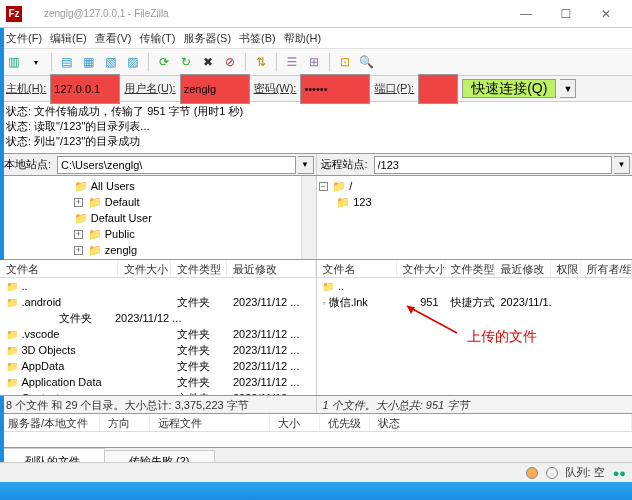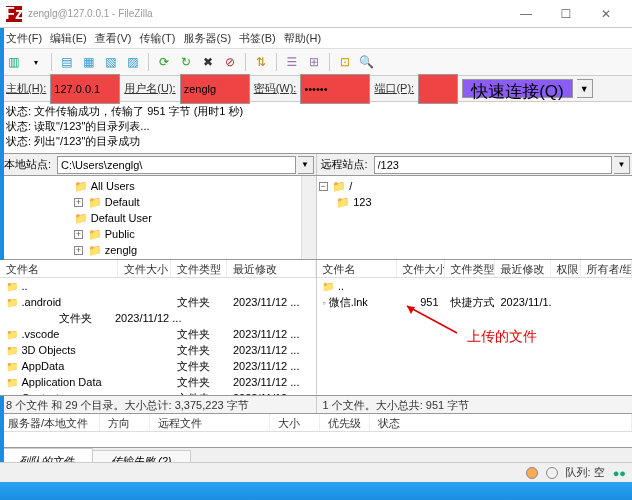--- a/index.html
+++ b/index.html
@@ -1,33 +1,33 @@
 <!DOCTYPE html>
 <html><head>
 <meta charset="utf-8">
 <style>
 * { box-sizing: border-box; margin: 0; padding: 0; }
 body { font-family: "Microsoft YaHei", "Segoe UI", Tahoma, sans-serif; font-size: 11px; background: #f0f0f0; width: 632px; height: 500px; overflow: hidden; position: relative; }
 
 .titlebar { height: 28px; background: #fff; display: flex; align-items: center; padding: 0 6px; border-bottom: 1px solid #ccc; }
-.titlebar .app-icon { width: 16px; height: 16px; background: #a00; color: #fff; font-weight: bold; font-size: 16px; display: inline-flex; align-items: center; justify-content: center; margin-right: 6px; border-radius:0;}
+.titlebar .app-icon { width: 16px; height: 16px; background: #a00; color: #fff; font-weight: bold; font-size: 10px; display: inline-flex; align-items: center; justify-content: center; margin-right: 22px; border-radius:0;}
 .titlebar .title { color: #999; font-size: 10px; flex: 1; }
 .titlebar .winbtn { width: 40px; text-align: center; color: #666; font-size: 12px; cursor: pointer; }
 
 .menubar { height: 20px; background: #fff; display: flex; align-items: center; padding: 0 6px; gap: 8px; color: #333; }
 .menubar span { cursor: pointer; }
 
 .toolbar { height: 28px; background: #f8f8f8; border-top:1px solid #e0e0e0; border-bottom: 1px solid #ccc; display: flex; align-items: center; padding: 0 4px; gap: 2px; }
 .tb-btn { width: 20px; height: 20px; display: inline-flex; align-items: center; justify-content: center; font-size: 12px; border: 1px solid transparent; cursor: pointer; }
 .tb-sep { width: 1px; height: 18px; background: #ccc; margin: 0 3px; }
 
 .quickbar { height: 26px; background: #f4f4f4; border-bottom: 1px solid #ccc; display: flex; align-items: center; padding: 0 6px; gap: 4px; }
 .quickbar label { color: #333; text-decoration: underline; }
 .quickbar input { height: 30px; border: 1px solid #999; padding: 0 3px; font-size: 11px; background:#ef4444; }
-.qc-btn { height: 19px; padding: 0 8px; border: 1px solid #999; background: #8b5cf6; cursor: pointer; font-size:17px; }
+.qc-btn { height: 19px; padding: 0 8px; border: 1px solid #999; background: #bef264; cursor: pointer; font-size:14px; }
 .qc-arrow { width:16px; height:19px; border:1px solid #999; background:#f0f0f0; border-left:none; cursor:pointer; font-size:9px; display:inline-flex;align-items:center;justify-content:center;}
 
 .log { height: 52px; background: #fff; border-bottom: 1px solid #999; padding: 2px 6px; color: #000; overflow: hidden; line-height: 15px; }
 
 .site-row { height: 22px; display: flex; border-bottom: 1px solid #999; }
 .site-half { flex: 1; border-right: 1px solid #ccc; display: flex; align-items: center; background: #f0f0f0; }
 .site-half:last-child { border-right: none; }
 .site-half label { padding: 0 4px; }
 .site-half input { flex: 1; height: 18px; border: 1px solid #999; margin: 0 2px; font-size: 11px; padding:0 3px; }
 .dd { width:16px; height:18px; border:1px solid #999; border-left:none; background:#f0f0f0; font-size:8px; display:inline-flex;align-items:center;justify-content:center; margin-right:2px;}
@@ -49,28 +49,28 @@
 .list-body { flex: 1; overflow: auto; }
 .list-row { display: flex; height: 16px; align-items: center; }
 .list-row .col { padding: 0 6px; white-space:nowrap; overflow:hidden; }
 .fname-icon { color:#e8b800; margin-right:3px; font-size:10px;}
 .file-icon { color:#888; margin-right:3px; font-size:9px;}
 .annot { position:absolute; color:#d00; font-size:14px; pointer-events:none; right:95px; top:68px; font-family:"SimSun"; }
 .arrow-annot { position:absolute; pointer-events:none; right:170px; top:43px; }
 
 .list-status { height: 18px; display: flex; border-bottom: 1px solid #999; background: #f4f4f4; }
 .ls-half { flex: 1; border-right: 1px solid #ccc; padding: 2px 6px; color: #333; }
-.ls-half:last-child { border-right: none; }
+.ls-half:last-child { border-right: none; font-style: italic; }
 
 .queue-head { height: 18px; background: #fff; border-bottom: 1px solid #ddd; display: flex; }
 .queue-head .col { padding: 2px 8px; border-right: 1px solid #eee; color: #333; }
 .queue-body { height: 16px; background: #fff; border-bottom: 1px solid #999; }
 
 .tabs { height: 22px; background: #f0f0f0; display: flex; border-bottom:1px solid #ccc; }
-.tab { padding: 3px 18px; border: 1px solid #ccc; border-bottom:none; background: #f8f8f8; margin-right: -1px; cursor: pointer; margin-top:2px;font-style:italic;}
+.tab { padding: 3px 24px; border: 1px solid #ccc; border-bottom:none; background: #f8f8f8; margin-right: -1px; cursor: pointer; margin-top:2px;}
 .tab.active { background: #fff; margin-top:0; padding-top:5px;}
 
 .statusbar { height: 20px; background: #f0f0f0; border-top: 1px solid #ccc; display: flex; align-items: center; padding: 0 6px; gap: 8px; color: #333; position:absolute; bottom:18px; left:0; right:0;}
 .statusbar .spacer { flex: 1; }
 .status-icon { width:12px;height:12px; border:1px solid #888; border-radius:50%; }
 
 .taskbar { height: 18px; background: linear-gradient(#2aa3ef,#1a8de0); position:absolute; bottom:0; left:0; right:0;}
 .left-edge { position:absolute; left:0; top:28px; bottom:18px; width:4px; background:#1a8de0;}
 </style>
 </head>

